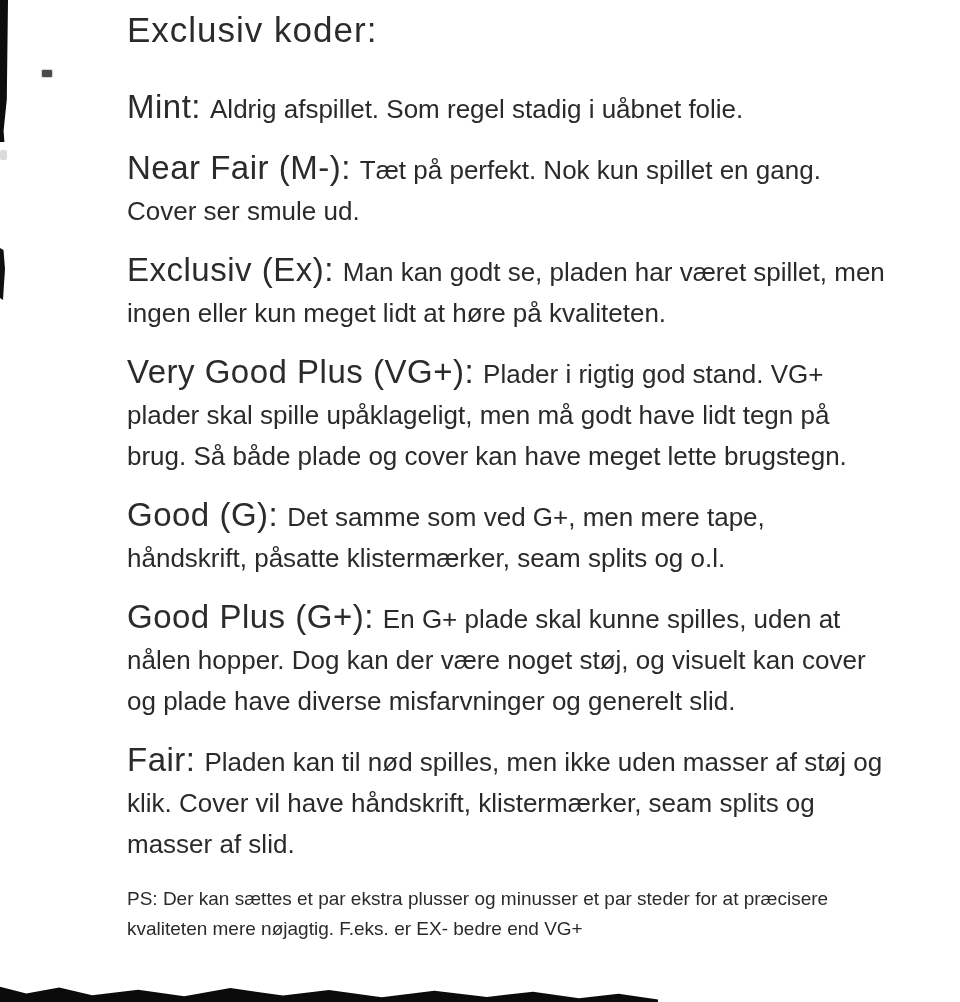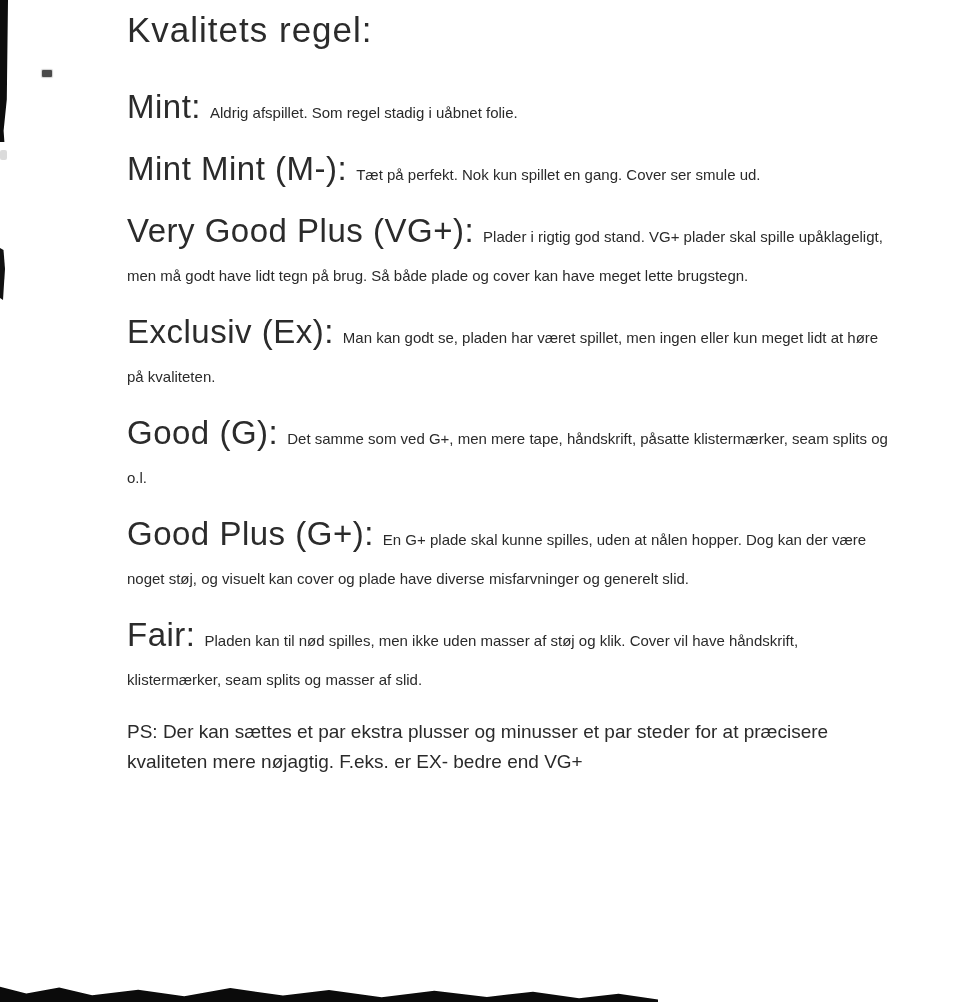--- a/index.html
+++ b/index.html
@@ -39,21 +39,21 @@
     color: #2a2a2a;
   }
   .grade {
     font-size: 33px;
     letter-spacing: 0.5px;
     color: #2b2b2b;
     margin-right: 9px;
     white-space: nowrap;
   }
   .desc {
-    font-size: 15px;
+    font-size: 26px;
     color: #2a2a2a;
   }
   .postscript {
     margin: 4px 0 0 0;
     font-size: 19px;
     line-height: 30px;
     color: #2a2a2a;
     width: 745px;
   }
   
@@ -90,30 +90,30 @@
     opacity: .55;
     border-radius: 2px;
   }
 </style>
 </head>
 <body>
 
 <div class="page">
 
   <div class="content">
-    <h1 class="doc-title">Kvalitets regel:</h1>
+    <h1 class="doc-title">Exclusiv koder:</h1>
 
     <div id="entries">
   <p class="entry"><span class="grade">Mint:</span><span class="desc">Aldrig afspillet. Som regel stadig i uåbnet folie.</span></p>
 
-  <p class="entry"><span class="grade">Mint Mint (M-):</span><span class="desc">Tæt på perfekt. Nok kun spillet en gang. Cover ser smule ud.</span></p>
+  <p class="entry"><span class="grade">Near Fair (M-):</span><span class="desc">Tæt på perfekt. Nok kun spillet en gang. Cover ser smule ud.</span></p>
+
+  <p class="entry"><span class="grade">Exclusiv (Ex):</span><span class="desc">Man kan godt se, pladen har været spillet, men ingen eller kun meget lidt at høre på kvaliteten.</span></p>
 
   <p class="entry"><span class="grade">Very Good Plus (VG+):</span><span class="desc">Plader i rigtig god stand. VG+ plader skal spille upåklageligt, men må godt have lidt tegn på brug. Så både plade og cover kan have meget lette brugstegn.</span></p>
-
-  <p class="entry"><span class="grade">Exclusiv (Ex):</span><span class="desc">Man kan godt se, pladen har været spillet, men ingen eller kun meget lidt at høre på kvaliteten.</span></p>
 
 
   <p class="entry"><span class="grade">Good (G):</span><span class="desc">Det samme som ved G+, men mere tape, håndskrift, påsatte klistermærker, seam splits og o.l.</span></p>
 
   <p class="entry"><span class="grade">Good Plus (G+):</span><span class="desc">En G+ plade skal kunne spilles, uden at nålen hopper. Dog kan der være noget støj, og visuelt kan cover og plade have diverse misfarvninger og generelt slid.</span></p>
 
   <p class="entry"><span class="grade">Fair:</span><span class="desc">Pladen kan til nød spilles, men ikke uden masser af støj og klik. Cover vil have håndskrift, klistermærker, seam splits og masser af slid.</span></p>
 
 </div>
 

